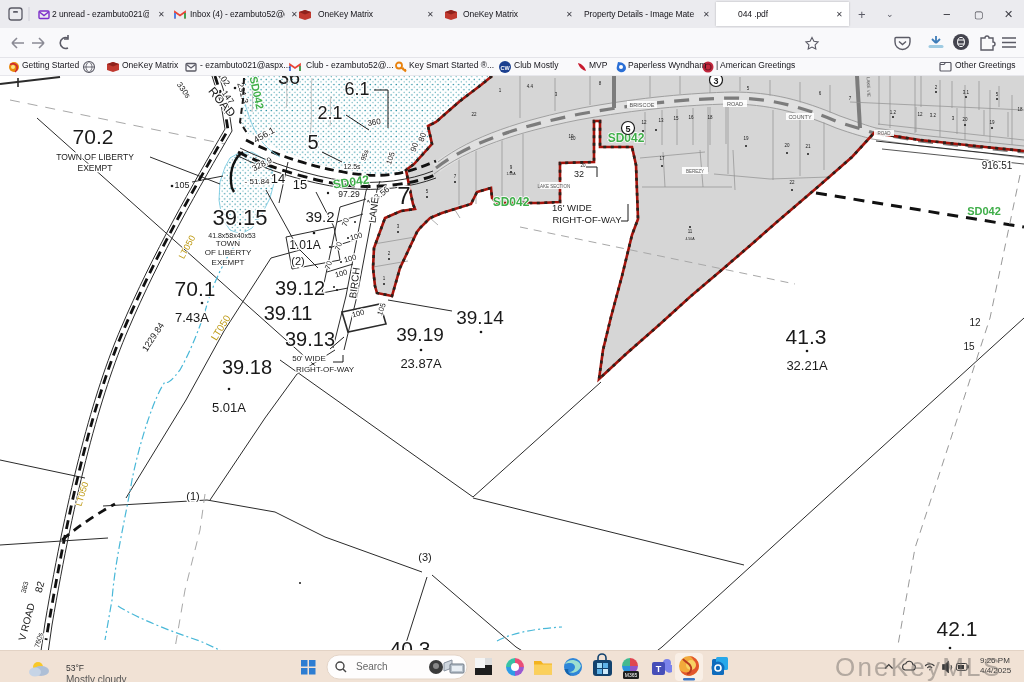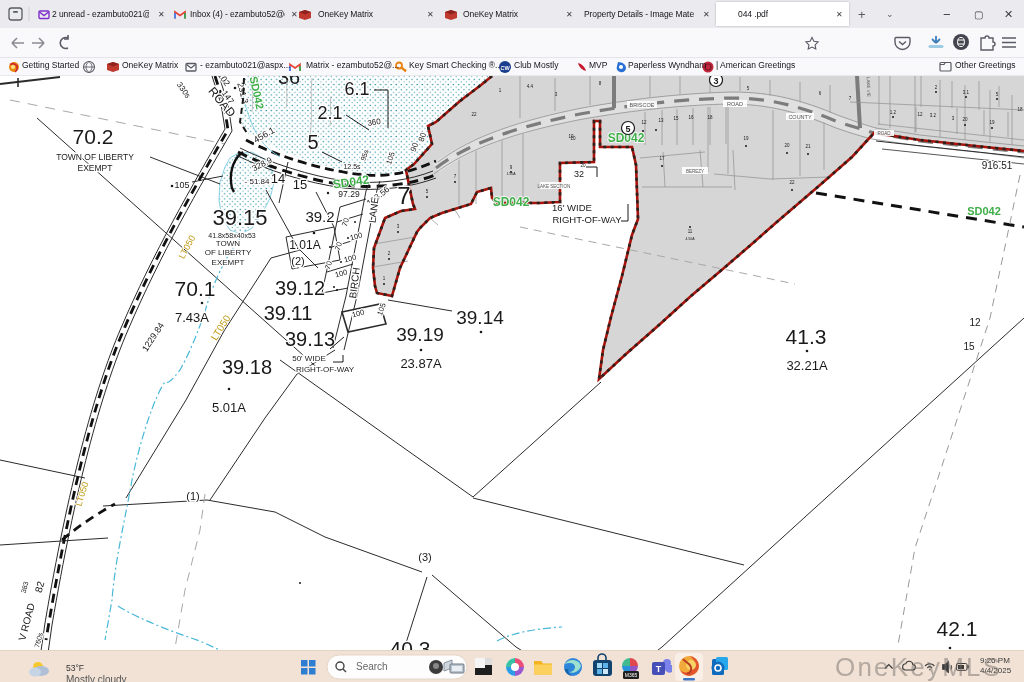--- a/index.html
+++ b/index.html
@@ -138,22 +138,22 @@
   <path d="M618 4 c5 0 8 3 8 6 c0 3-3 5-6 4 c-3-1-4-3-3-6 Z" fill="#2a6fd6"></path>
       <circle cx="621" cy="9" r="2" fill="#fff"></circle>
   <circle cx="708" cy="9" r="5.5" fill="#c2273d"></circle>
       <path d="M705 9 a3 3 0 0 1 6 0 a3 3 0 0 1 -6 0" fill="none" stroke="#7e1527" stroke-width="1.2"></path>
   <rect x="940" y="4.5" width="11" height="8.5" rx="1" fill="none" stroke="#5b5b66" stroke-width="1.2"></rect>
       <path d="M940 6.5 h4 l1.5-2 h5.5" fill="none" stroke="#5b5b66" stroke-width="1.2"></path>
  </svg>
  <div class="bm" style="left:22px">Getting Started</div>
  <div class="bm" style="left:122px">OneKey Matrix</div>
  <div class="bm" style="left:200px">- ezambuto021@aspx...</div>
- <div class="bm" style="left:306px">Matrix - ezambuto52@...</div>
- <div class="bm" style="left:409px">Key Smart Checking ®...</div>
+ <div class="bm" style="left:306px">Club - ezambuto52@...</div>
+ <div class="bm" style="left:409px">Key Smart Started ®...</div>
  <div class="bm" style="left:514px">Club Mostly</div>
  <div class="bm" style="left:589px">MVP</div>
  <div class="bm" style="left:628px">Paperless Wyndham</div>
  <div class="bm" style="left:716px">| American Greetings</div>
  <div class="bm" style="left:955px">Other Greetings</div>
 </div>
 
 <div class="mapwrap">
 <svg width="1024" height="574" viewBox="0 76 1024 574" font-family="Liberation Sans, sans-serif">
 <defs>

